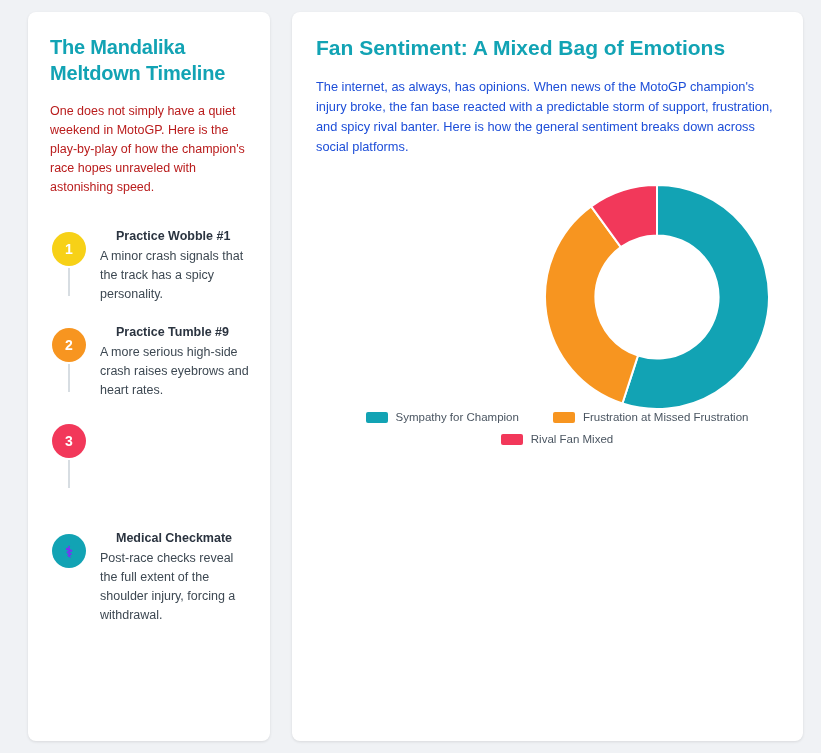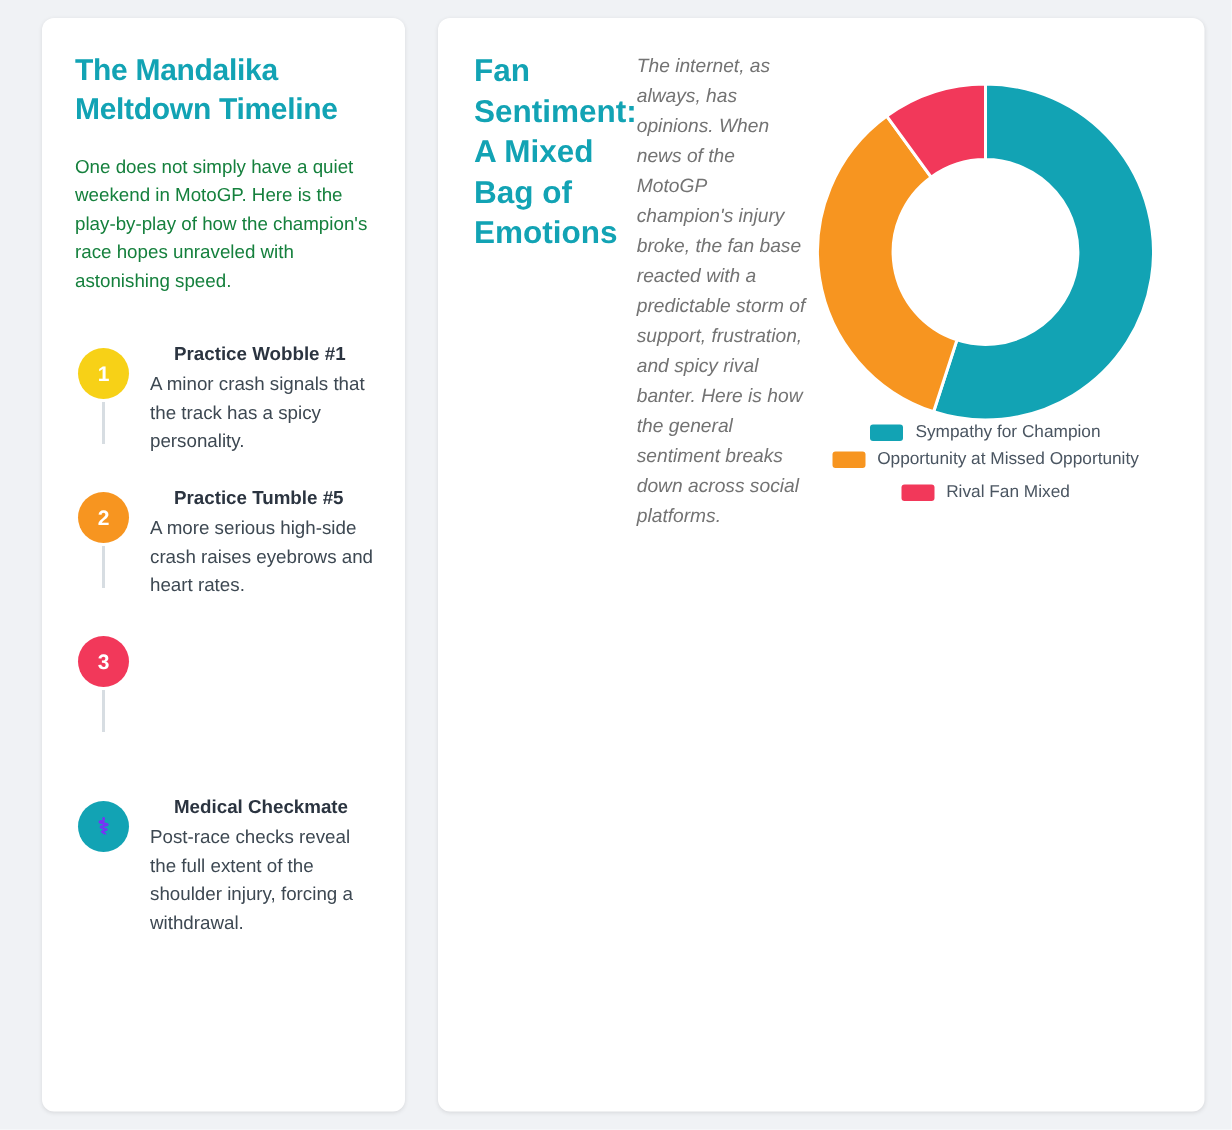--- a/index.html
+++ b/index.html
@@ -33,21 +33,21 @@
   }
   #timeline-title {
     color: #12a3b4;
     font-size: 20px;
     font-weight: bold;
     line-height: 26px;
     margin: 0 0 16px 0;
     letter-spacing: -0.2px;
   }
   #timeline-intro {
-    color: #15803d;
+    color: #b91c1c;
     font-size: 12.5px;
     line-height: 19px;
     margin: 0 0 22px 0;
   }
   .timeline-list { position: relative; }
   .timeline-item {
     position: relative;
     display: flex;
     align-items: flex-start;
     min-height: 96px;
@@ -101,41 +101,40 @@
     color: #3d4852;
     line-height: 19px;
     margin: 0;
   }
   .med-icon { font-size: 15px; line-height: 1; color:#7b2ff7; font-weight:bold; }
   
   #sentiment-card {
     flex: 1 1 auto;
     padding: 22px 26px 20px 24px;
     display: flex;
-    flex-direction: row;
+    flex-direction: column;
   }
   #sentiment-title {
     color: #12a3b4;
     font-size: 21px;
     font-weight: bold;
     margin: 0 0 16px 0;
     line-height: 27px;
   }
   #sentiment-desc {
-    color: #737373;
+    color: #1d4ed8;
     font-size: 12.8px;
     line-height: 20px;
     margin: 0 0 6px 0;
-    font-style: italic;
   }
   #chart-area {
     flex: 1 1 auto;
     display: flex;
     flex-direction: column;
-    align-items: flex-start;
+    align-items: flex-end;
     justify-content: flex-start;
     padding-top: 14px;
   }
   #donut-wrap { width: 240px; height: 220px; position: relative; }
   #legend {
     margin-top: 14px;
     display: flex;
     flex-wrap: wrap;
     justify-content: center;
     gap: 6px 34px;
@@ -180,21 +179,21 @@
       </div>
 
       <div class="timeline-item">
         <div class="tl-left">
           <div class="tl-bullet" style="background:#f79520;">
             <span>2</span>
           </div>
           <div class="tl-connector"></div>
         </div>
         <div class="tl-body">
-          <p class="tl-heading">Practice Tumble #5</p>
+          <p class="tl-heading">Practice Tumble #9</p>
           <p class="tl-text">A more serious high-side crash raises eyebrows and heart rates.</p>
         </div>
       </div>
 
       <div class="timeline-item" style="min-height:110px;">
         <div class="tl-left">
           <div class="tl-bullet" style="background:#f2385a;">
             <span>3</span>
           </div>
           <div class="tl-connector"></div>
@@ -234,21 +233,21 @@
         </svg>
       </div>
 
       <div id="legend">
         <div class="legend-item">
           <span class="legend-swatch" style="background:#12a3b4;"></span>
           <span>Sympathy for Champion</span>
         </div>
         <div class="legend-item">
           <span class="legend-swatch" style="background:#f79520;"></span>
-          <span>Opportunity at Missed Opportunity</span>
+          <span>Frustration at Missed Frustration</span>
         </div>
         <div class="legend-item" style="flex-basis:100%; justify-content:center; margin-top:4px;">
           <span class="legend-swatch" style="background:#f2385a;"></span>
           <span>Rival Fan Mixed</span>
         </div>
       </div>
     </div>
   </div>
 
 </div>

